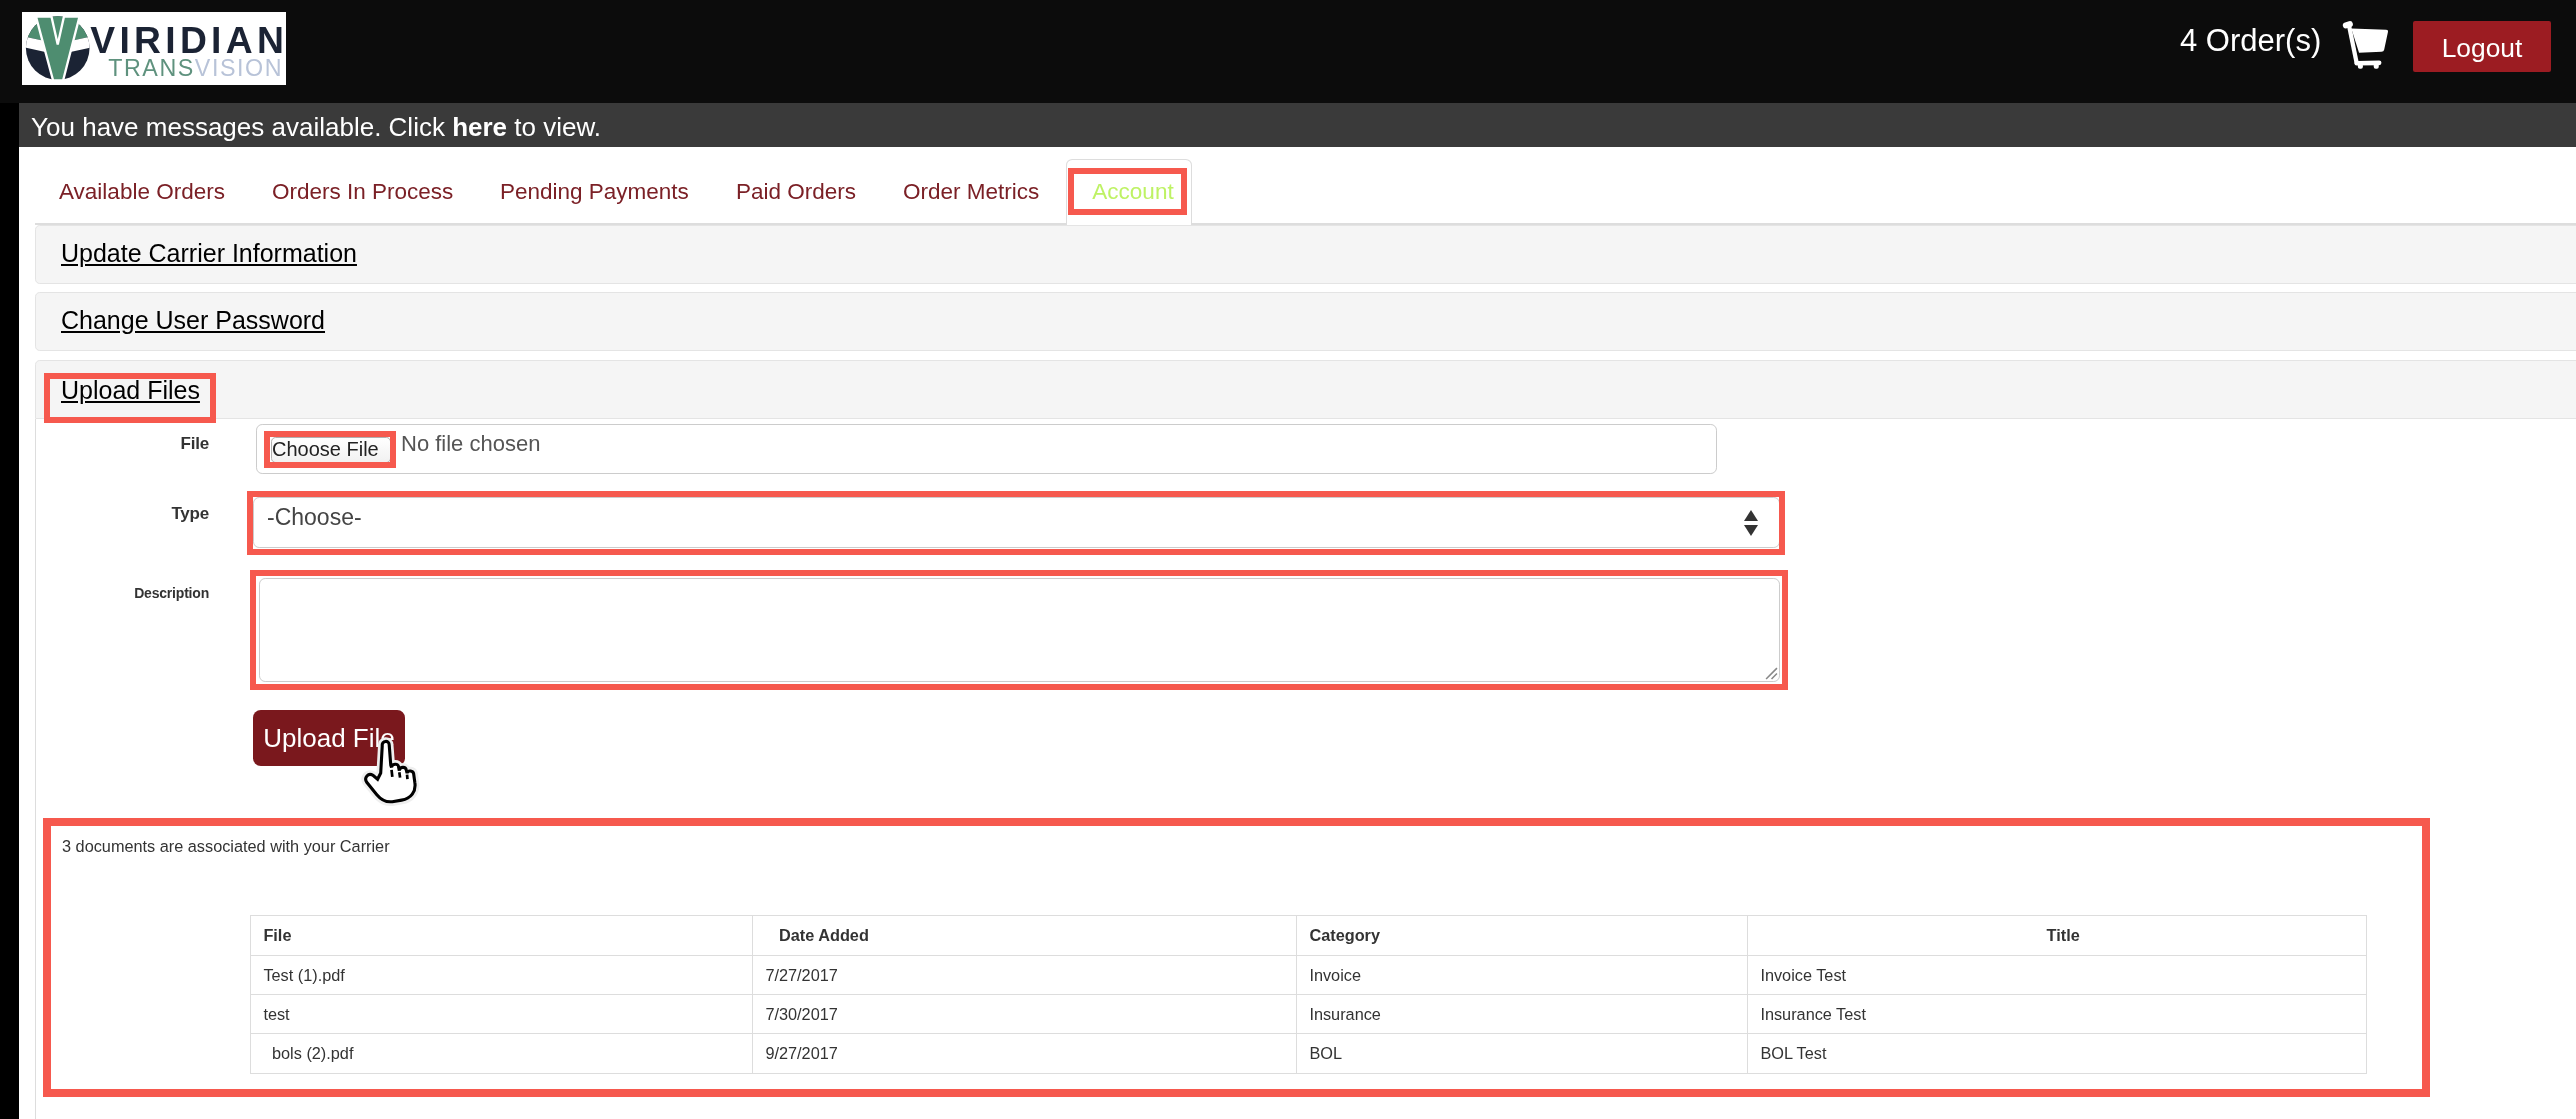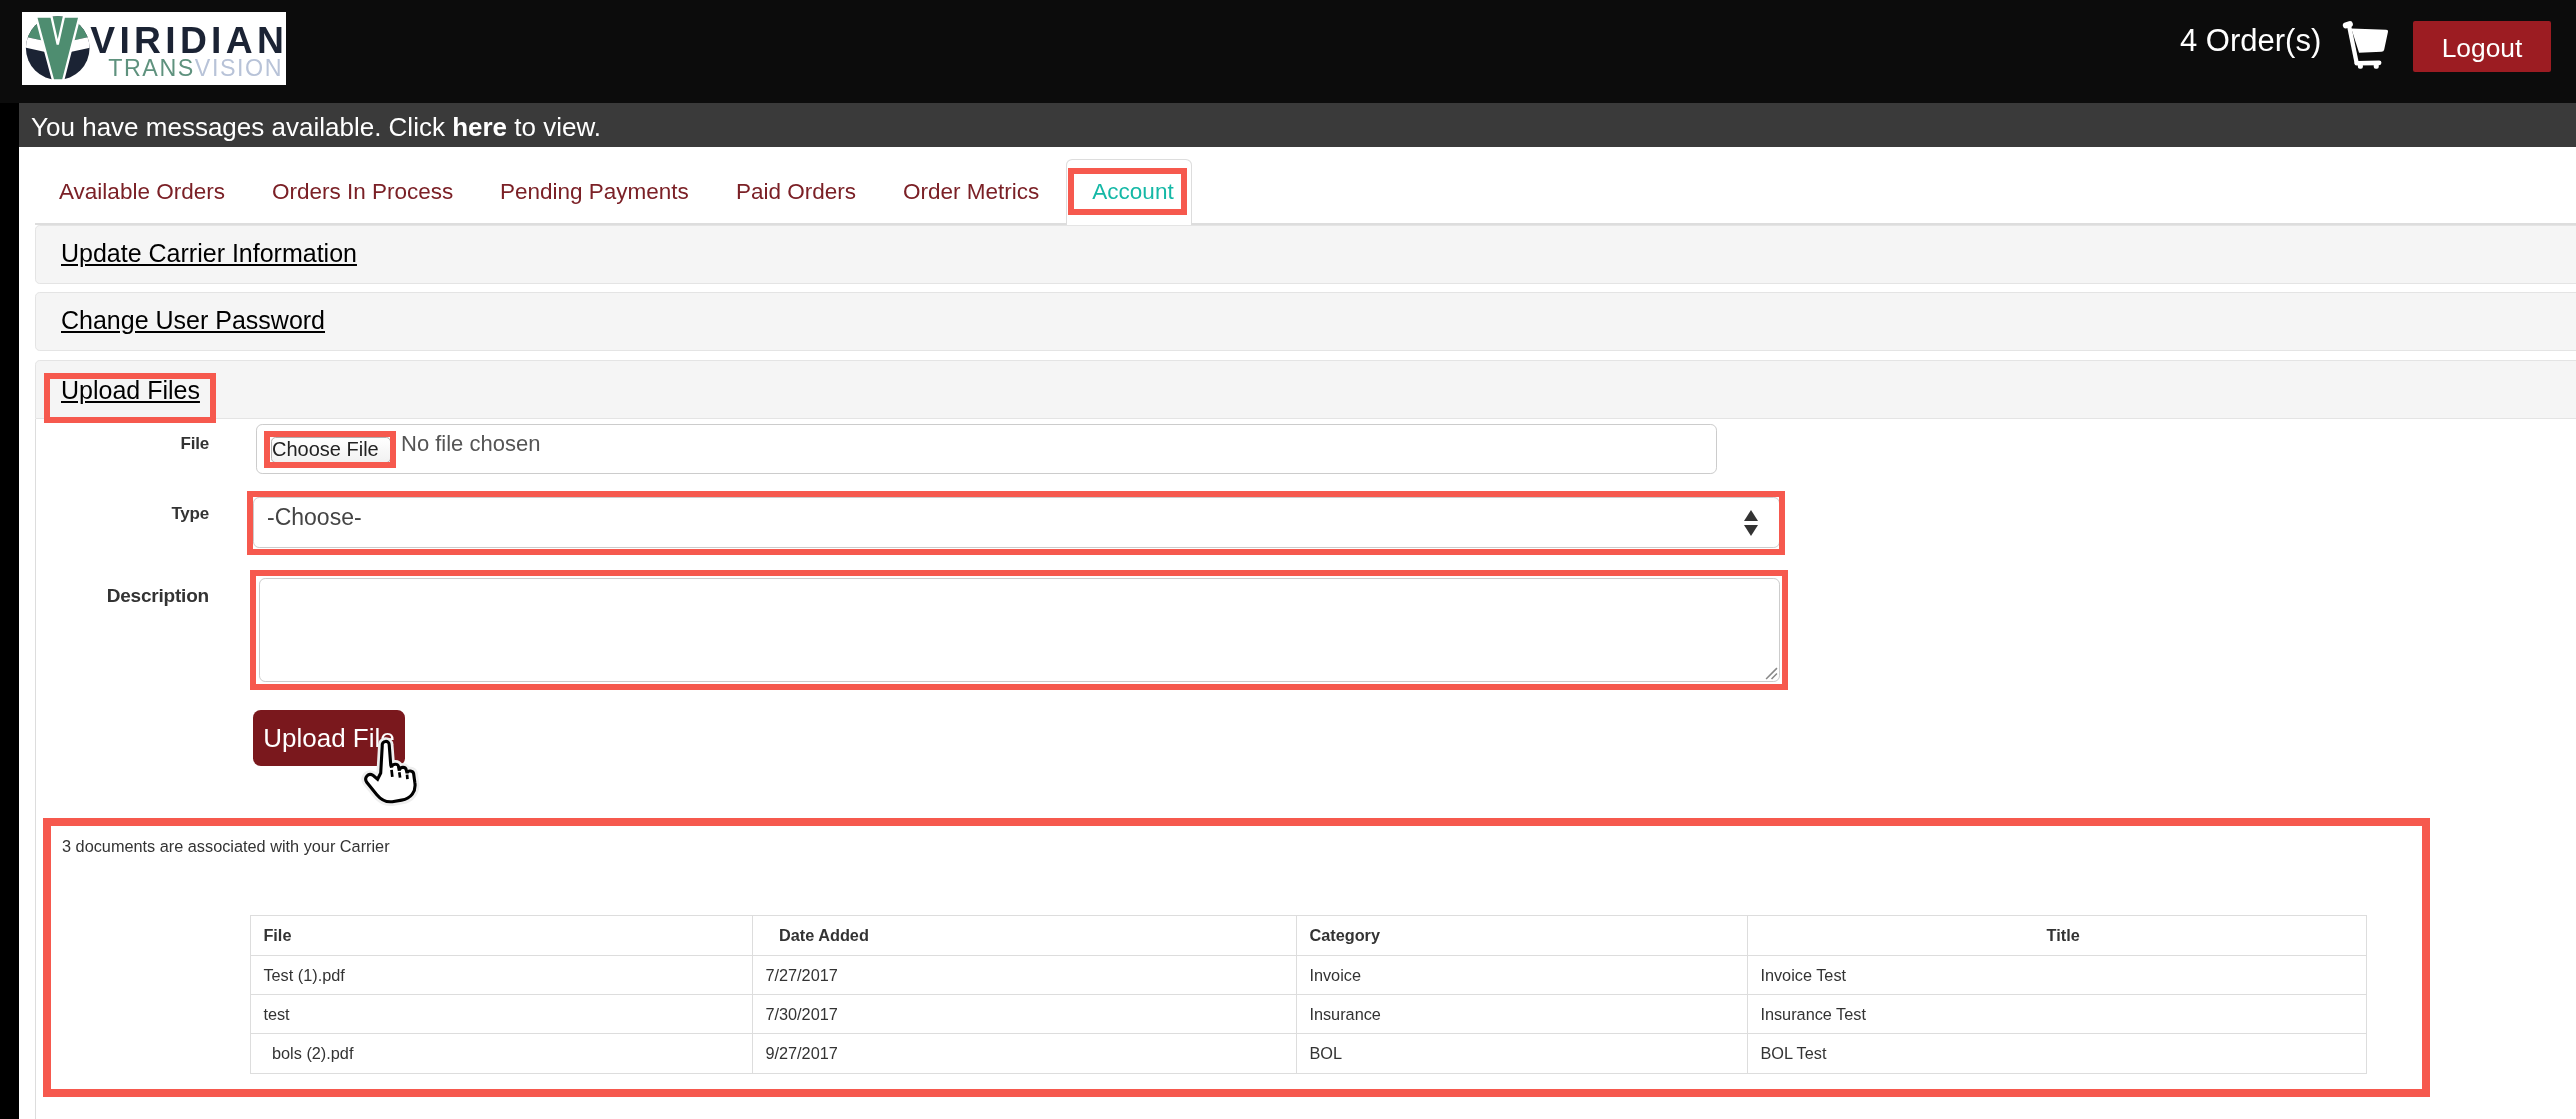--- a/index.html
+++ b/index.html
@@ -48,21 +48,21 @@
 <div class="abs" style="left:19.4px;top:103px;width:2557px;height:44px;background:#3a3a3a;color:#fff;font-size:26px;line-height:49px;padding-left:11.7px">You have messages available. Click <b>here</b> to view.</div>
 
 <div class="abs" style="left:35px;top:223px;width:2541px;height:1.6px;background:#ddd"></div>
 <div class="abs" style="left:59px;top:179px;font-size:22.5px;color:#7b2026">Available Orders</div>
 <div class="abs" style="left:272px;top:179px;font-size:22.5px;color:#7b2026">Orders In Process</div>
 <div class="abs" style="left:500px;top:179px;font-size:22.5px;color:#7b2026">Pending Payments</div>
 <div class="abs" style="left:736px;top:179px;font-size:22.5px;color:#7b2026">Paid Orders</div>
 <div class="abs" style="left:903px;top:179px;font-size:22.5px;color:#7b2026">Order Metrics</div>
 
 <div class="abs" style="left:1066px;top:159px;width:126px;height:66px;background:#fff;border:1.6px solid #ddd;border-bottom:none;border-radius:6.2px 6.2px 0 0"></div>
-<div class="abs" style="left:1070px;top:179px;width:126px;font-size:22.5px;color:#14b8a6;text-align:center">Account</div>
+<div class="abs" style="left:1070px;top:179px;width:126px;font-size:22.5px;color:#bef264;text-align:center">Account</div>
 
 <div class="abs" style="left:35px;top:225px;width:2550px;height:59px;background:#f5f5f5;border:1.6px solid #e4e4e4;border-radius:4.7px"></div>
 <div class="abs" style="left:61px;top:239px;font-size:25px;color:#000"><u>Update Carrier Information</u></div>
 <div class="abs" style="left:35px;top:292px;width:2550px;height:59px;background:#f5f5f5;border:1.6px solid #e4e4e4;border-radius:4.7px"></div>
 <div class="abs" style="left:61px;top:306px;font-size:25px;color:#000"><u>Change User Password</u></div>
 <div class="abs" style="left:35px;top:360px;width:2550px;height:59px;background:#f5f5f5;border:1.6px solid #e4e4e4;border-radius:4.7px 4.7px 0 0"></div>
 <div class="abs" style="left:61px;top:376px;font-size:25px;color:#000"><u>Upload Files</u></div>
 
 <div class="abs" style="left:35px;top:419px;width:2550px;height:700px;background:#fff;border-left:1.6px solid #ddd"></div>
 
@@ -70,21 +70,21 @@
 <div class="abs" style="left:256px;top:424px;width:1461px;height:50px;border:1.6px solid #ccc;border-radius:6.2px;background:#fff"></div>
 <div class="abs" style="left:271px;top:437px;width:120px;height:26px;background:linear-gradient(#ffffff,#f1f1f1);border:1.6px solid #b0b0b0;border-radius:4.7px;font-size:20px;color:#222;text-align:left;line-height:22px">Choose File</div>
 <div class="abs" style="left:401px;top:431px;font-size:22px;color:#555">No file chosen</div>
 
 <div class="abs" style="left:78px;top:504px;width:131px;font-size:17px;font-weight:bold;color:#333;text-align:right;letter-spacing:-0.2px">Type</div>
 <div class="abs" style="left:253px;top:497px;width:1527px;height:51px;border:1.6px solid #ccc;border-radius:6.2px;background:#fff"></div>
 <div class="abs" style="left:267px;top:504px;font-size:23px;color:#444">-Choose-</div>
 <div class="abs" style="left:1744px;top:510px;width:0;height:0;border-left:7.8px solid transparent;border-right:7.8px solid transparent;border-bottom:11.7px solid #333"></div>
 <div class="abs" style="left:1744px;top:525px;width:0;height:0;border-left:7.8px solid transparent;border-right:7.8px solid transparent;border-top:11.7px solid #333"></div>
 
-<div class="abs" style="left:78px;top:585px;width:131px;font-size:19px;font-weight:bold;color:#333;text-align:right;letter-spacing:-0.2px">Description</div>
+<div class="abs" style="left:78px;top:585px;width:131px;font-size:14px;font-weight:bold;color:#333;text-align:right;letter-spacing:-0.2px">Description</div>
 <div class="abs" style="left:259px;top:578px;width:1521px;height:104px;border:1.6px solid #ccc;border-radius:6.2px;background:#fff"></div>
 <svg class="abs" style="left:1763px;top:665px" width="15.5" height="15.5" viewBox="0 0 20 20">
   <path d="M18 4 L4 18 M18 11 L11 18" stroke="#888" stroke-width="2" fill="none"></path>
 </svg>
 
 <div class="abs" style="left:253px;top:710px;width:152px;height:56px;background:#7a181d;border-radius:7.8px;color:#fff;font-size:26px;text-align:center;line-height:56px">Upload File</div>
 
 <svg class="abs" style="left:359px;top:737px" width="62" height="72" viewBox="0 0 80 92">
   <path d="M30 11 C29 4 39 3 39 10 L41 36 L42 39 C42 34 51 33 51 38 L52 43 C52 38 60 37 61 42 L62 46 C63 42 70 43 70.5 47 L72 58 C74 70 67 79 55 81 L43 83 C35 84 28 80 23 74 L10 58 C6 52 12 45 18 49 L24 54 L28 46 Z" fill="none" stroke="#efefef" stroke-width="11"></path>
   <path d="M30 11 C29 4 39 3 39 10 L41 36 L42 39 C42 34 51 33 51 38 L52 43 C52 38 60 37 61 42 L62 46 C63 42 70 43 70.5 47 L72 58 C74 70 67 79 55 81 L43 83 C35 84 28 80 23 74 L10 58 C6 52 12 45 18 49 L24 54 L28 46 Z" fill="#fff" stroke="#000" stroke-width="4"></path>

